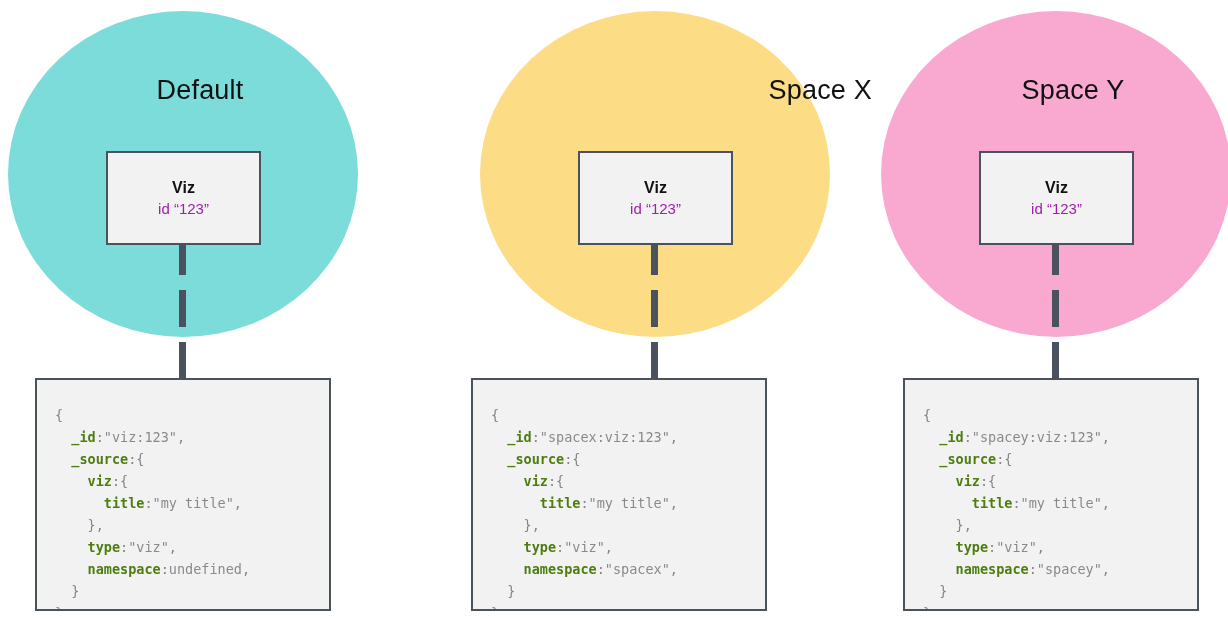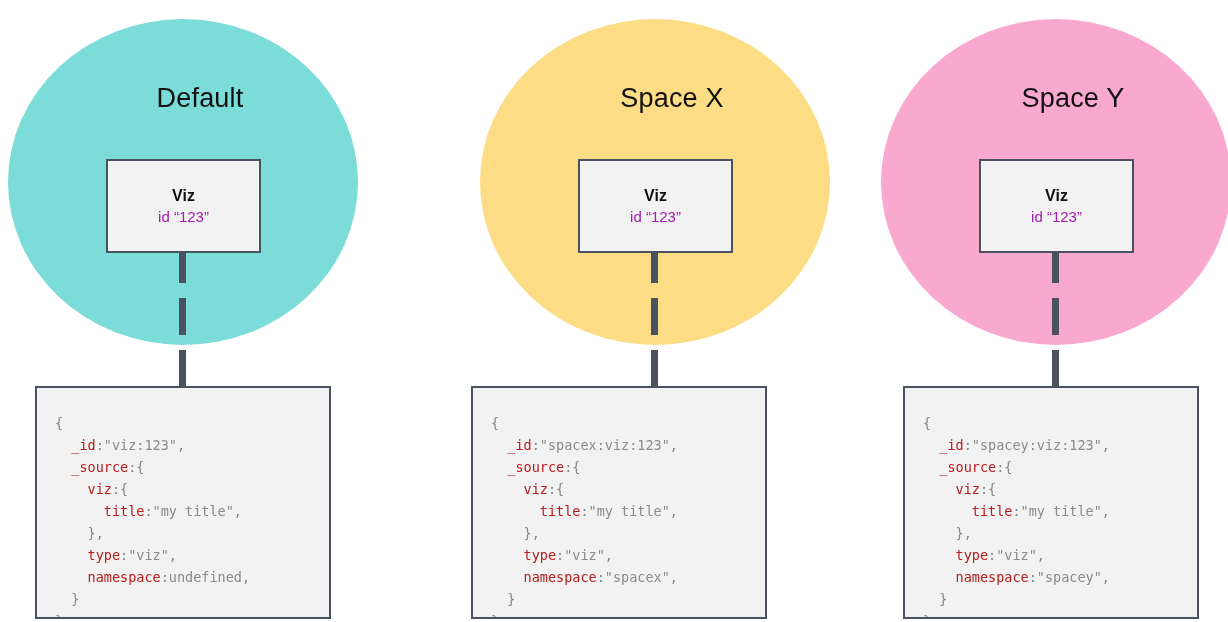--- a/index.html
+++ b/index.html
@@ -7,21 +7,21 @@
   body{
     width:1228px;height:622px;
     background:#ffffff;
     font-family:"Liberation Sans", sans-serif;
     overflow:hidden;
     position:relative;
   }
   .diagram{position:absolute;inset:0;}
 
   
-  .column{position:absolute;top:12px;height:516px;}
+  .column{position:absolute;top:4px;height:516px;}
   .col-0{left:0px;width:400px;}
   .col-1{left:436px;width:400px;}
   .col-2{left:868px;width:400px;}
 
   
   .circle{
     position:absolute;
     left:8px;top:7px;
     width:350px;height:326px;
     border-radius:50%;
@@ -90,21 +90,21 @@
   }
   .code{
     font-family:"DejaVu Sans Mono","Liberation Mono",monospace;
     font-size:13.5px;
     line-height:22px;
     white-space:pre;
     color:#3d4450;
     padding:24px 0 0 18px;
     letter-spacing:0px;
   }
-  .code .k{color:#b91c1c;font-weight:400;}
+  .code .k{color:#4d7c0f;font-weight:700;}
   .code .p{color:#858585;}
   .code .v{color:#8a8a8a;}
 
   
   .c0 .viz-box{left:106px;top:147px;}
   .c1 .viz-box{left:106px;top:147px;}
   .c2 .viz-box{left:73px;top:147px;}
 
   .c0 .connector{left:179px;top:239px;height:140px;}
   .c1 .connector{left:179px;top:239px;height:140px;}
@@ -143,21 +143,21 @@
 <span class="p">    },</span>
 <span class="p">    </span><span class="k">type</span><span class="p">:</span><span class="v">"viz"</span><span class="p">,</span>
 <span class="p">    </span><span class="k">namespace</span><span class="p">:</span><span class="v">undefined</span><span class="p">,</span>
 <span class="p">  }</span>
 <span class="p">}</span></div>
     </div>
   </div>
 
   <div class="column col-1 c1">
     <div class="circle" style="background:#fcdc84"></div>
-    <div class="circle-title" style="left:36px;right:-36px;">Space X</div>
+    <div class="circle-title" style="left:36px;right:-36px;text-align:right;">Space X</div>
 
     <div class="viz-box" style="left:142px;">
       <div class="viz-title">Viz</div>
       <div class="viz-sub">id “123”</div>
     </div>
 
     <div class="connector" style="left:215px;">
       <div class="dash" style="top:0px;height:32px;"></div>
       <div class="dash" style="top:47px;height:37px;"></div>
       <div class="dash" style="top:99px;height:37px;"></div>

